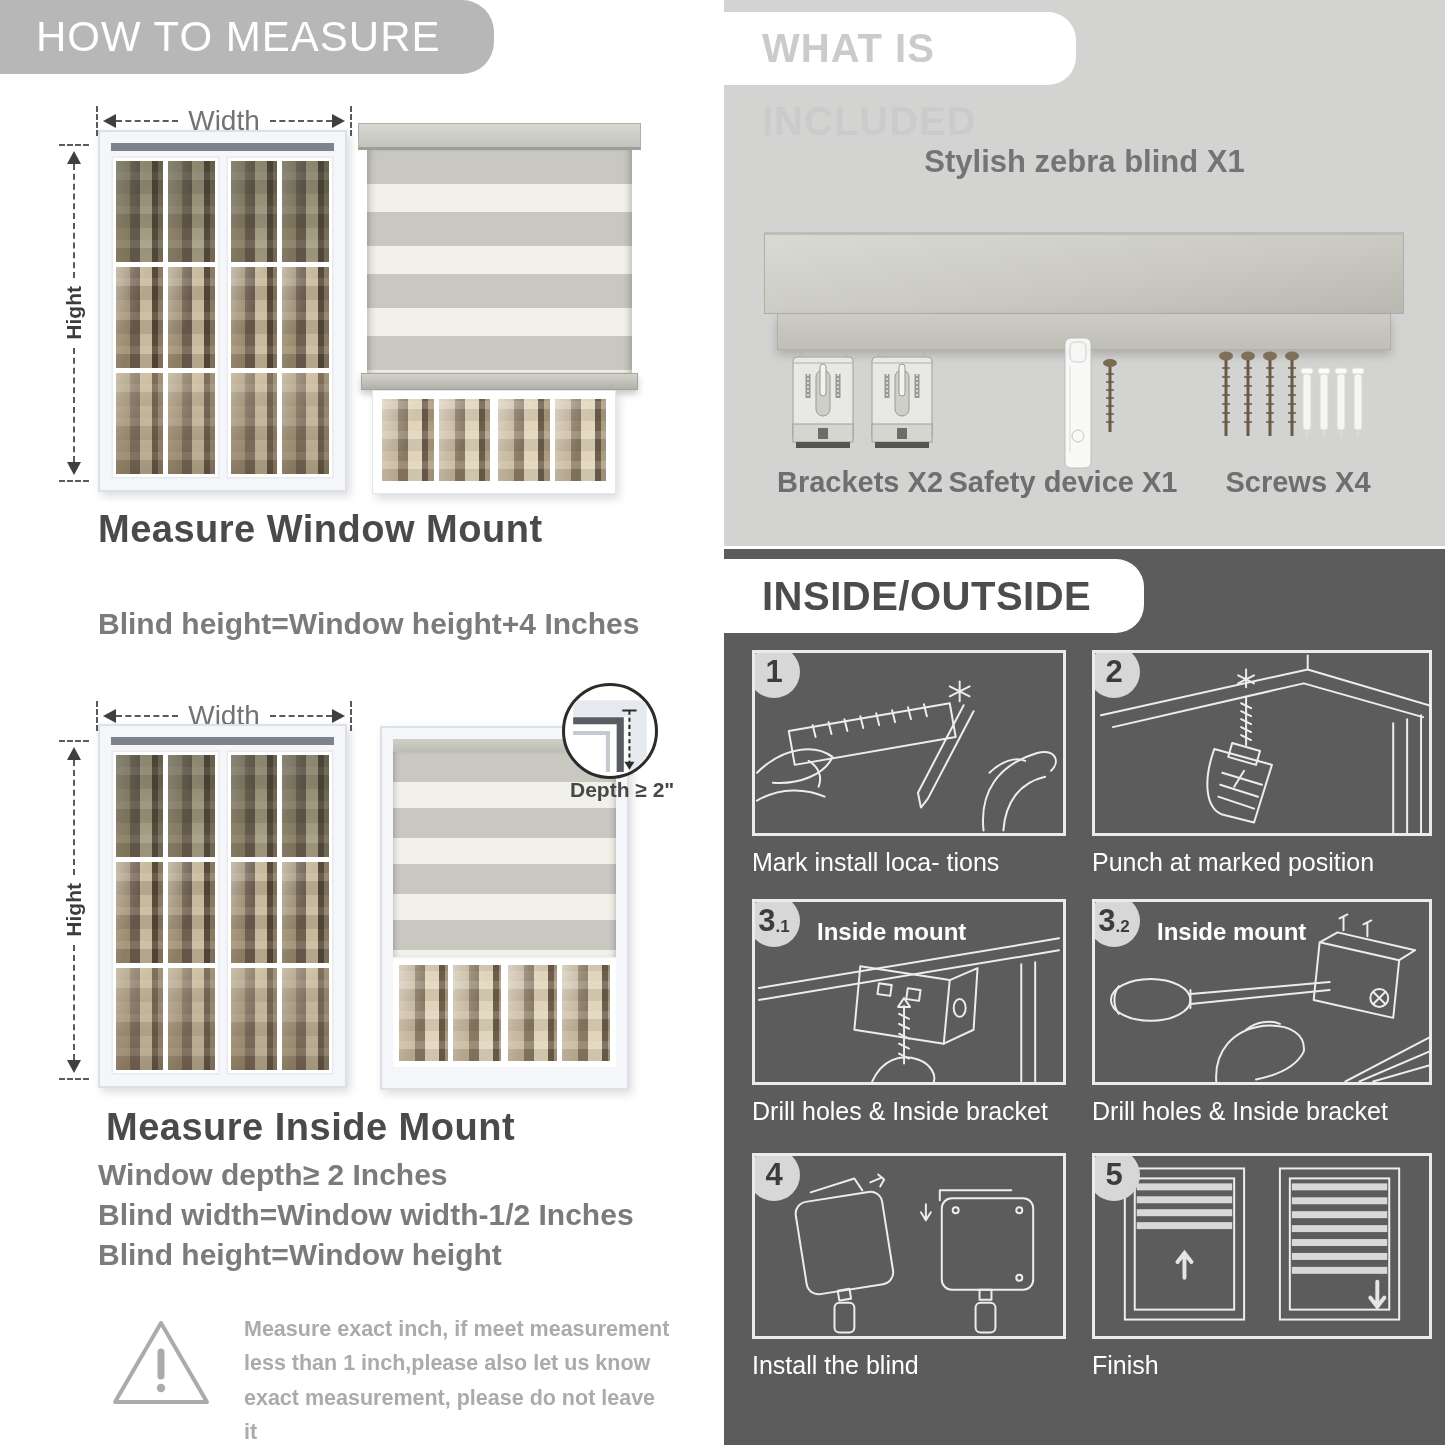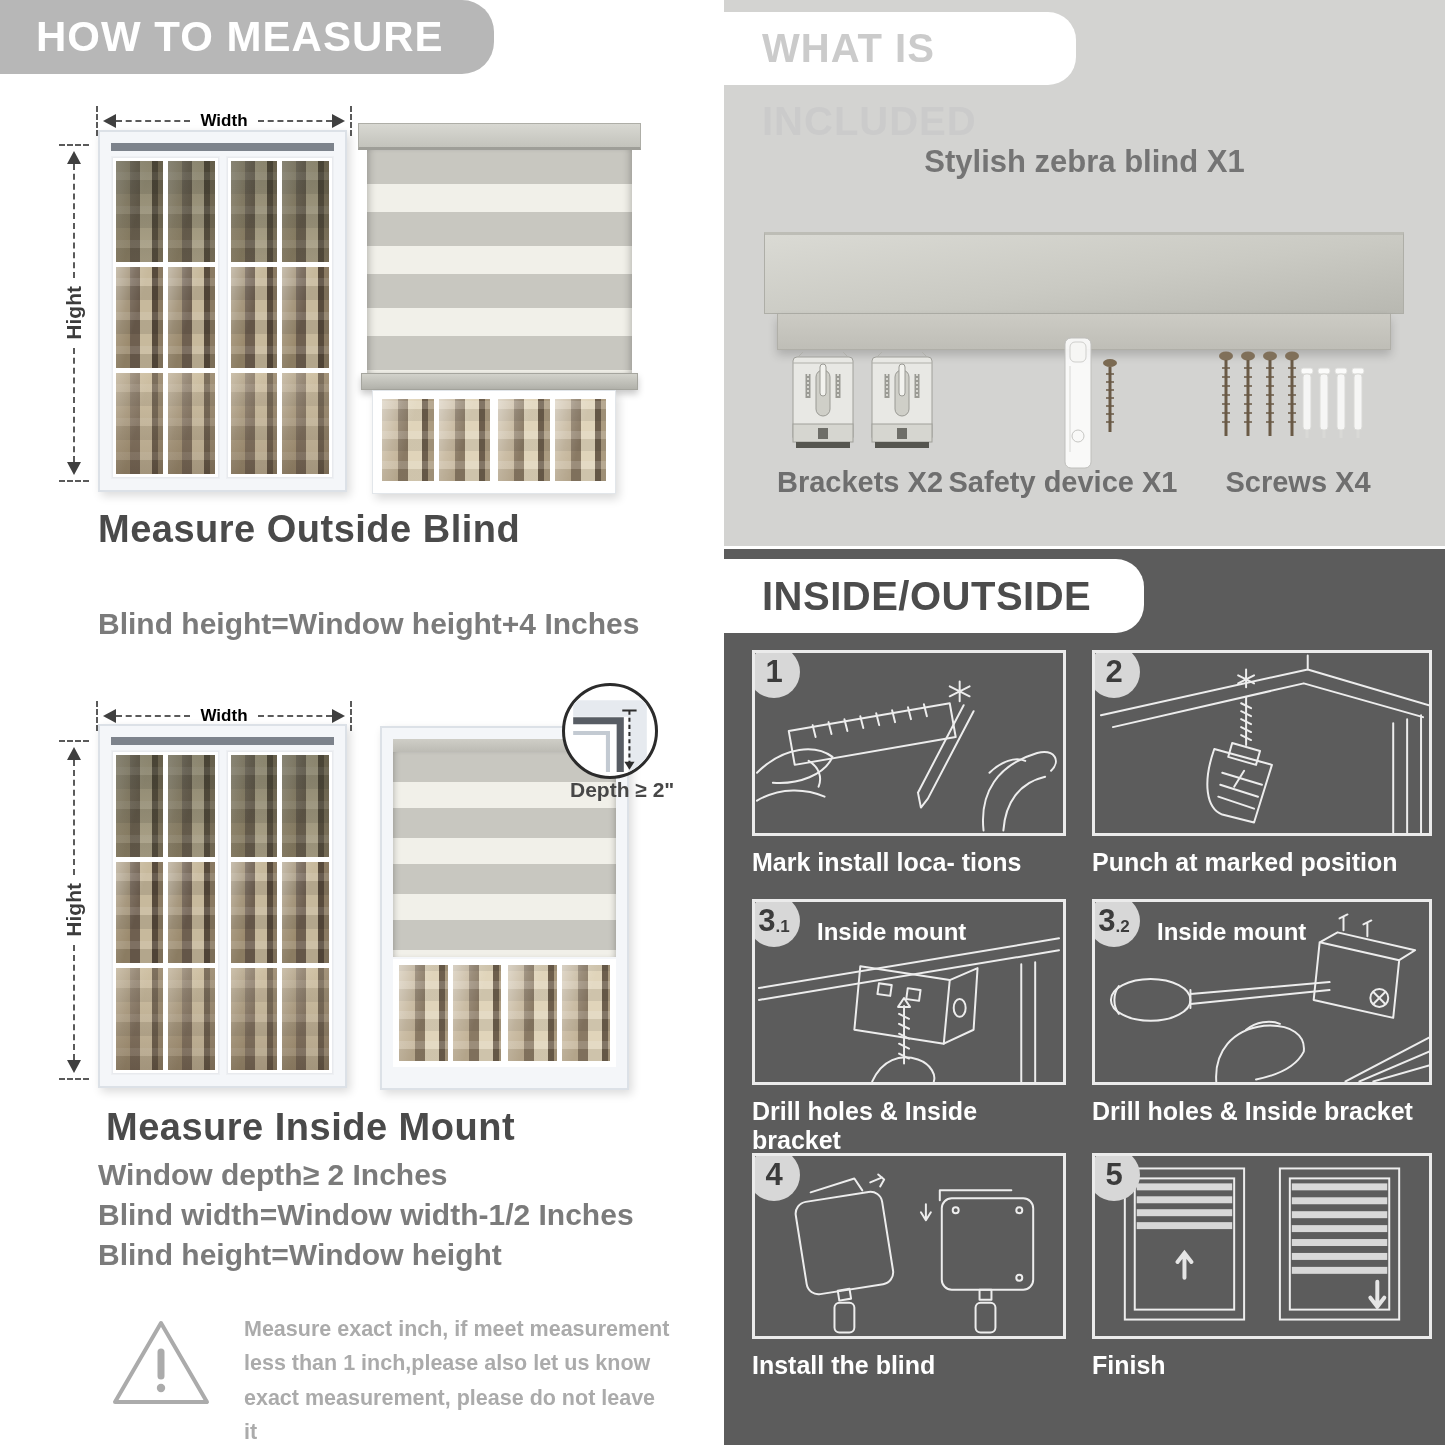--- a/index.html
+++ b/index.html
@@ -1,30 +1,30 @@
 <!DOCTYPE html>
 <html><head>
 <meta charset="utf-8">
 <style>
   * { margin:0; padding:0; box-sizing:border-box; }
   body { background:#ffffff; font-family:"Liberation Sans", sans-serif; }
   #canvas { position:relative; width:1445px; height:1445px; background:#ffffff; overflow:hidden; }
 
   
   .hm-badge { position:absolute; left:0; top:12; width:494px; height:74px;
-    background:#b7b7b7; border-radius:0 32px 32px 0; color:#fff; font-weight:bold;
+    background:#b7b7b7; border-radius:0 32px 32px 0; color:#fff; font-weight:normal;
     font-size:42px; line-height:74px; padding-left:36px; letter-spacing:1px; }
 
   
   .hdim { position:absolute; display:flex; align-items:center; height:34px; }
   .hdim .tickv { width:0; height:30px; border-left:2px dashed #5a5a5a; }
   .hdim .ahl { width:0; height:0; border:7px solid transparent; border-right:13px solid #3f3f3f; margin-left:-2px; }
   .hdim .ahr { width:0; height:0; border:7px solid transparent; border-left:13px solid #3f3f3f; margin-right:-2px; }
   .hdim .dl { flex:1; height:0; border-top:2px dashed #5a5a5a; }
-  .dim-label { font-weight:bold; color:#000000; font-size:17px; padding:0 10px; }
+  .dim-label { font-weight:normal; color:#737373; font-size:28px; padding:0 10px; }
 
   .vdim { position:absolute; display:flex; flex-direction:column; align-items:center; width:36px; }
   .vdim .tickh { height:0; width:30px; border-top:2px dashed #5a5a5a; }
   .vdim .avu { width:0; height:0; border:7px solid transparent; border-bottom:13px solid #3f3f3f; margin-top:-2px; }
   .vdim .avd { width:0; height:0; border:7px solid transparent; border-top:13px solid #3f3f3f; margin-bottom:-2px; }
   .vdim .dv { flex:1; width:0; border-left:2px dashed #5a5a5a; }
   .vlabel { writing-mode:vertical-rl; transform:rotate(180deg); font-weight:bold; color:#3c3c3c; font-size:21px; padding:8px 0; }
 
   
   .win { position:absolute; background:#f4f6f9; border:2px solid #dce1e7; padding:11px;
@@ -106,21 +106,21 @@
     padding-left:38px; letter-spacing:.5px; }
 
   .step { position:absolute; }
   .step-box { position:relative; height:186px; border:3px solid #ebebeb; background:#5c5c5c; overflow:hidden; }
   .step-box svg.art { position:absolute; inset:0; width:100%; height:100%; }
   .step-num { position:absolute; top:-7px; left:-7px; width:52px; height:52px; border-radius:50%;
     background:#d7d7d7; color:#3c3c3c; display:flex; align-items:center; justify-content:center;
     font-weight:bold; font-size:31px; z-index:2; }
   .step-num small { font-size:17px; font-weight:bold; margin-top:12px; }
   .step-title { position:absolute; left:62px; top:16px; color:#fff; font-weight:bold; font-size:24px; z-index:2; }
-  .step-caption { margin-top:12px; color:#fff; font-weight:bold; font-size:25px; }
+  .step-caption { margin-top:12px; color:#fff; font-weight:normal; font-size:25px; }
 
   .lineart { stroke:#ededed; fill:none; stroke-width:2; stroke-linecap:round; stroke-linejoin:round; }
 </style>
 </head>
 <body>
 
 <div id="canvas">
 
   <div class="hm-badge">HOW TO MEASURE</div>
 
@@ -173,21 +173,21 @@
     <div class="mini-sash">
         <i class="pane light"></i>
         <i class="pane light"></i>
       </div>
     <div class="mini-sash">
         <i class="pane light"></i>
         <i class="pane light"></i>
       </div>
   </div>
 
-  <div class="sec-heading" style="left:98px; top:508px;">Measure Outside Blind</div>
+  <div class="sec-heading" style="left:98px; top:508px;">Measure Window Mount</div>
   <div class="sec-line" style="left:98px; top:607px;">Blind height=Window height+4 Inches</div>
 
   <div class="hdim" style="left:96px; top:699px; width:256px;">
     <span class="tickv"></span>
       <span class="ahl"></span>
       <span class="dl"></span>
     <span class="dim-label">Width</span>
     <span class="dl"></span>
       <span class="ahr"></span>
       <span class="tickv"></span>

